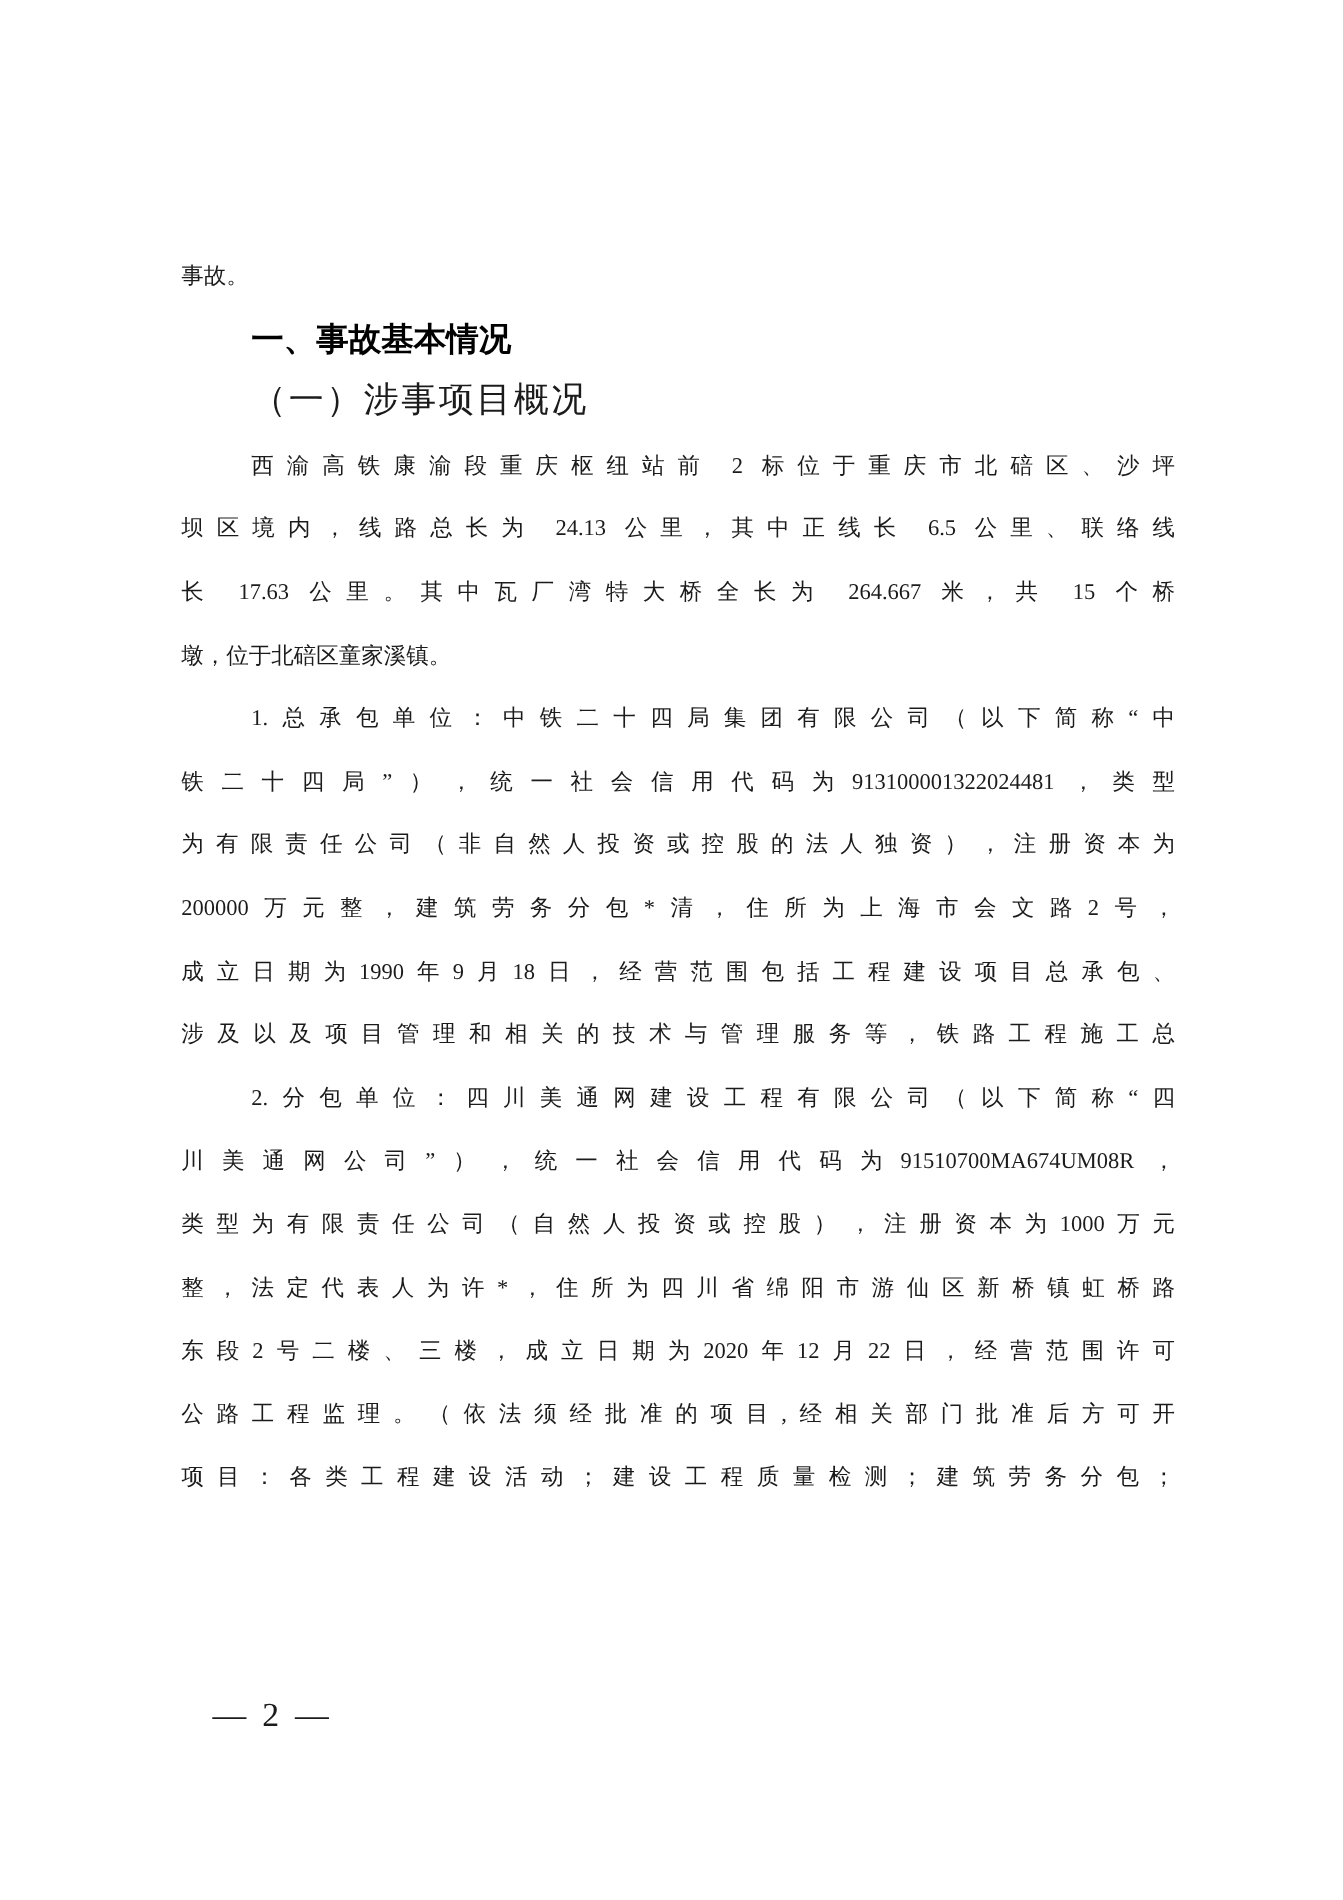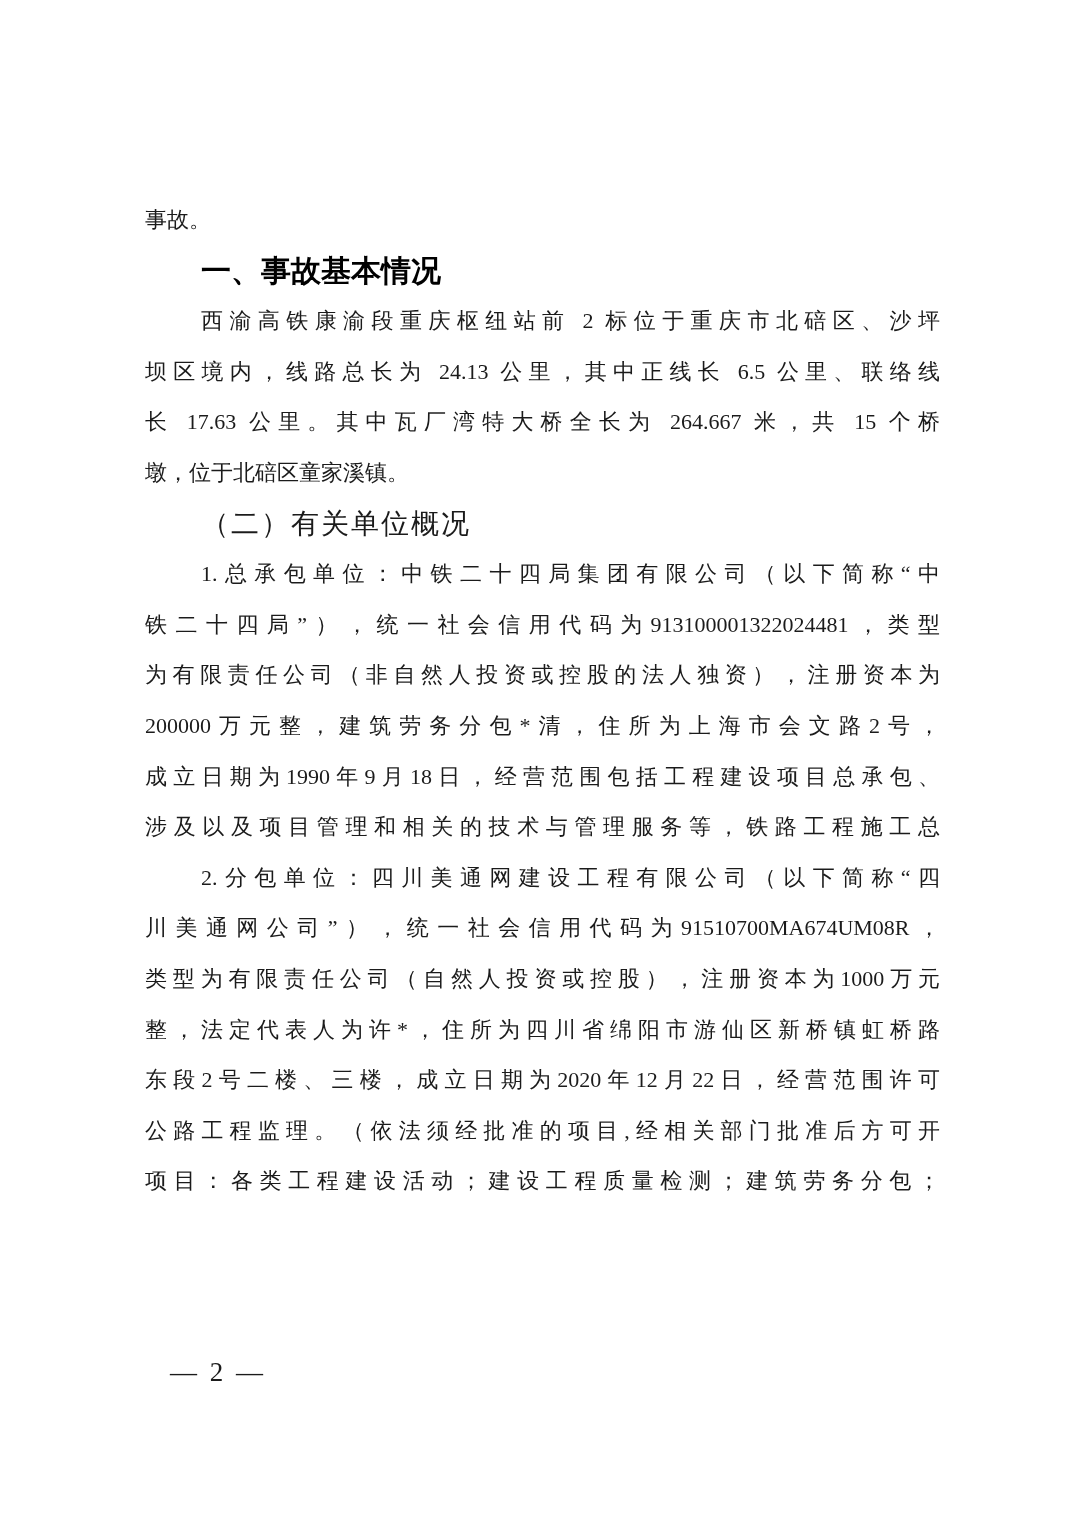--- a/index.html
+++ b/index.html
@@ -18,42 +18,42 @@
   .content {
     position: absolute;
     left: 145px;
     top: 195px;
     width: 795px;
   }
 
   .line {
     height: 50.6px;
     line-height: 50.6px;
-    font-size: 22px;
+    font-size: 18px;
     font-weight: normal;
     margin: 0;
     padding: 0;
     overflow: hidden;
     text-align: left;
   }
 
   
   .fill {
     text-align: justify;
     text-align-last: justify;
   }
 
   
   .indent { padding-left: 56px; }
 
   
   .heading {
     font-family: "Liberation Sans", "DejaVu Sans", sans-serif;
     font-weight: bold;
-    font-size: 30px;
+    font-size: 26px;
     color: #000000;
     padding-left: 56px;
   }
 
   
   .subheading {
     font-size: 28px;
     padding-left: 56px;
     letter-spacing: 2px;
   }
@@ -71,27 +71,27 @@
 </head>
 <body>
 
 <div class="page">
   <main class="content">
 
     <div class="line body">事故。</div>
 
     <h2 class="line heading">一、事故基本情况</h2>
 
+    <h3 class="line subheading">（一）涉事项目概况</h3>
 
     <div class="line body indent fill">西渝高铁康渝段重庆枢纽站前 2 标位于重庆市北碚区、沙坪</div>
     <div class="line body fill">坝区境内，线路总长为 24.13 公里，其中正线长 6.5 公里、联络线</div>
     <div class="line body fill">长 17.63 公里。其中瓦厂湾特大桥全长为 264.667 米，共 15 个桥</div>
     <div class="line body">墩，位于北碚区童家溪镇。</div>
 
-    <h3 class="line subheading">（二）有关单位概况</h3>
 
     <div class="line body indent fill">1.总承包单位：中铁二十四局集团有限公司（以下简称“中</div>
     <div class="line body fill">铁二十四局”），统一社会信用代码为913100001322024481，类型</div>
     <div class="line body fill">为有限责任公司（非自然人投资或控股的法人独资），注册资本为</div>
     <div class="line body fill">200000万元整，建筑劳务分包*清，住所为上海市会文路2号，</div>
     <div class="line body fill">成立日期为1990年9月18日，经营范围包括工程建设项目总承包、</div>
     <div class="line body fill">涉及以及项目管理和相关的技术与管理服务等，铁路工程施工总</div>
 
     <div class="line body indent fill">2.分包单位：四川美通网建设工程有限公司（以下简称“四</div>
     <div class="line body fill">川美通网公司”），统一社会信用代码为91510700MA674UM08R，</div>

